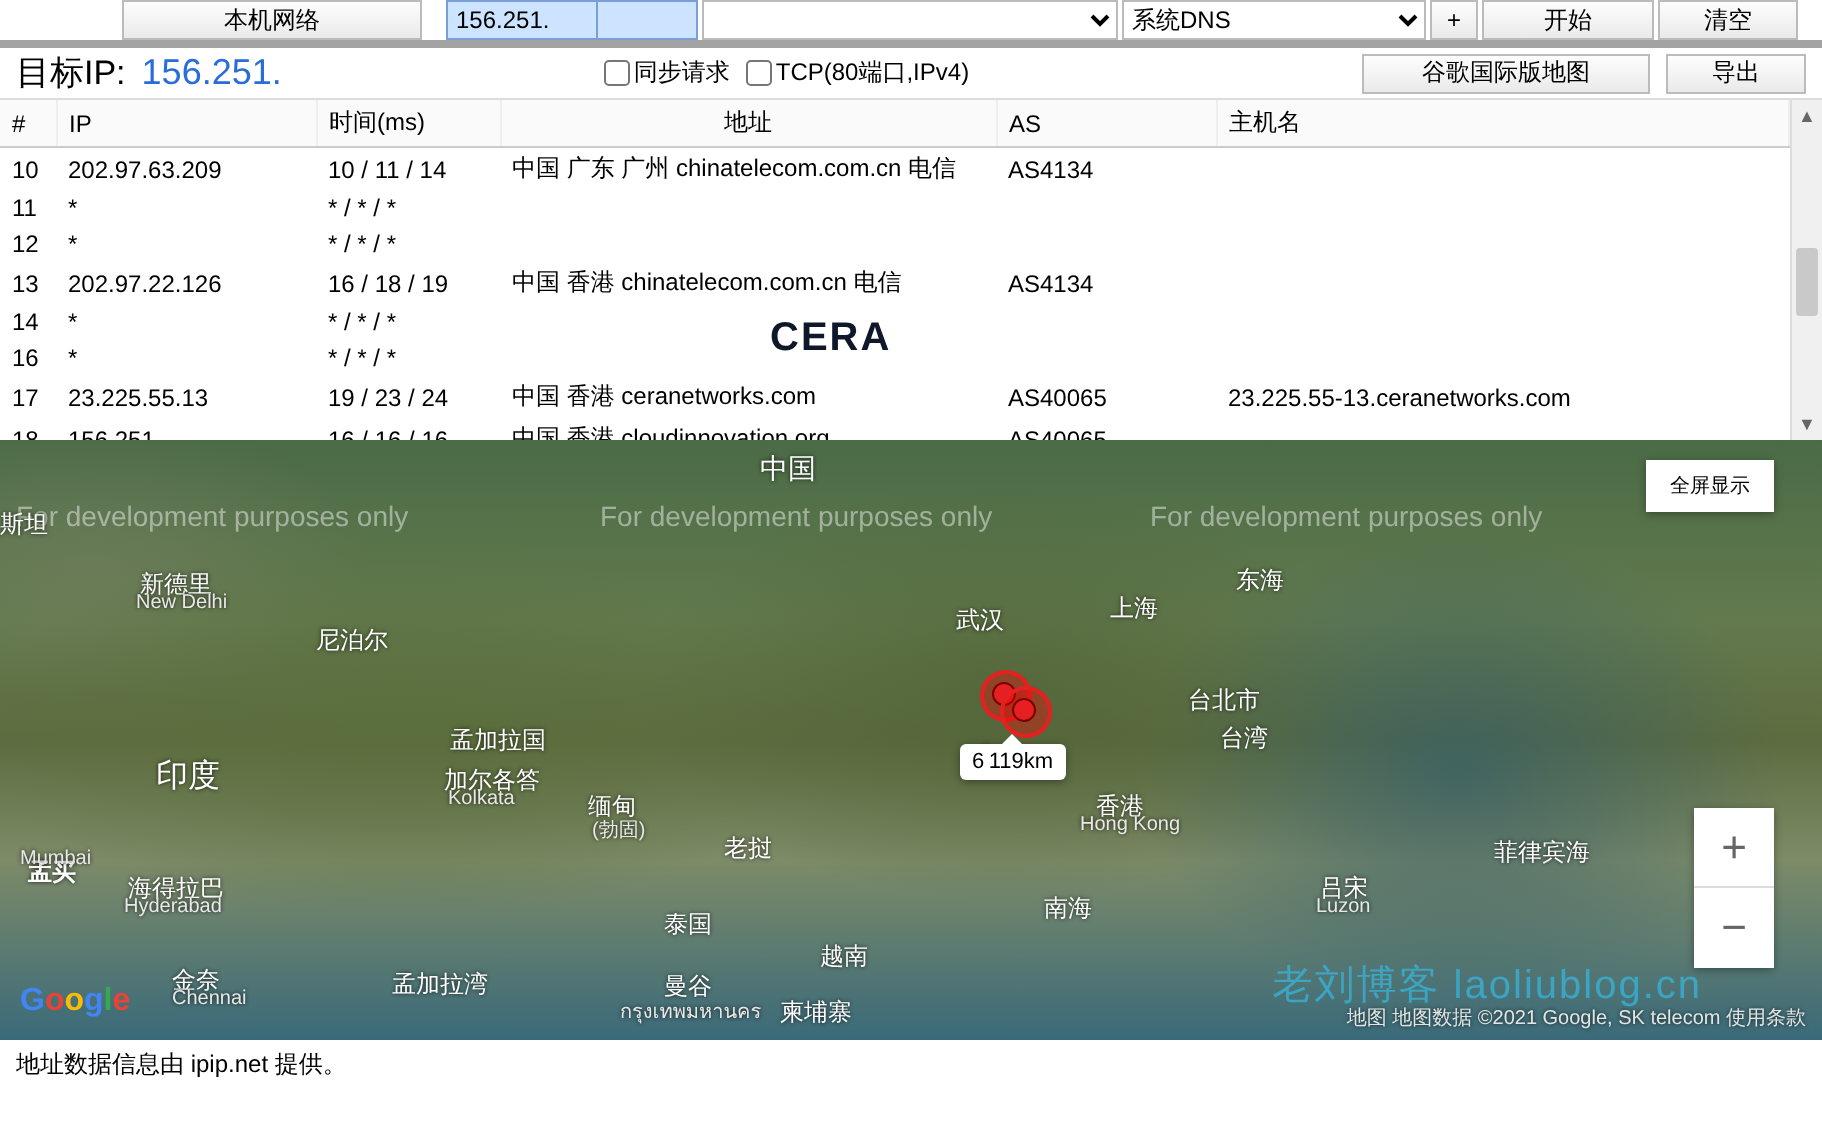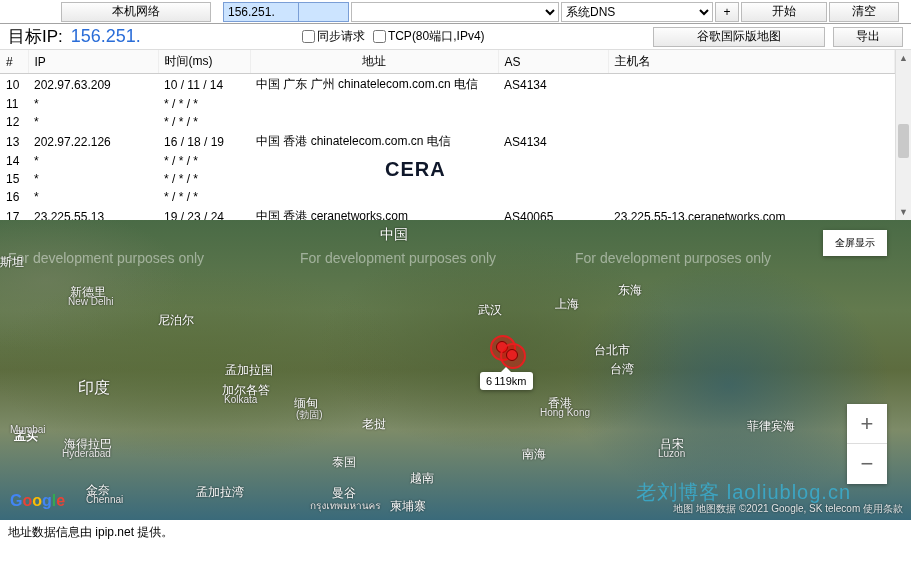--- a/index.html
+++ b/index.html
@@ -1,17 +1,17 @@
 <!DOCTYPE html>
 <html><head>
 <meta charset="utf-8">
 <style>
   * { box-sizing: border-box; margin: 0; padding: 0; font-family: 'Microsoft YaHei', 'SimSun', Arial, sans-serif; }
   body { width: 911px; height: 572px; background: #fff; font-size: 12px; overflow: hidden; position: relative; }
-  .toolbar-row { height: 24px; display: flex; align-items: center; border-bottom: 1px solid #a3a3a3; gap: 2px; padding: 0 1px; }
+  .toolbar-row { height: 24px; display: flex; align-items: center; border-bottom: 4px solid #a3a3a3; gap: 2px; padding: 0 1px; }
   .btn { height: 20px; background: linear-gradient(#fdfdfd,#eaeaea); border: 1px solid #bbb; font-size: 12px; display:flex; align-items:center; justify-content:center; cursor:pointer; }
   .ip-input { height: 20px; border: 1px solid #7a9ed6; background:#fff; padding:0 4px; font-size:12px; color:#000; }
   .ip-input.sel { background:#cce4ff; }
   select { height: 20px; border:1px solid #bbb; font-size:12px; background:#fff; }
   .row2 { height: 26px; display:flex; align-items:center; border-bottom:1px solid #ddd; gap:8px; padding:0 8px; }
   .target-label { font-size:17px; }
   .target-ip { font-size:18px; color:#2a6dd8; }
   .cb { display:flex; align-items:center; gap:2px; font-size:12px; }
   .cb input { width:13px; height:13px; }
   .table-wrap { position:relative; height:170px; }
@@ -79,21 +79,21 @@
   <div class="spacer" style="max-width:145px"></div>
   <label class="cb">
       <input type="checkbox" style="">
       <span>同步请求</span>
     </label>
   <label class="cb">
       <input type="checkbox" style="">
       <span>TCP(80端口,IPv4)</span>
     </label>
   <div class="spacer"></div>
-  <div class="btn" style="width:172px">谷歌国际版地图</div>
+  <div class="btn" style="width:144px">谷歌国际版地图</div>
   <div class="btn" style="width:70px">导出</div>
 </div>
 
 <div class="table-wrap">
   <table>
     <thead>
         <tr>
       <th class="col-idx">#</th>
       <th class="col-ip">IP</th>
       <th class="col-time">时间(ms)</th>
@@ -130,28 +130,20 @@
         <tr>
           <td>13</td>
           <td>202.97.22.126</td>
           <td>16 / 18 / 19</td>
           <td>中国 香港 chinatelecom.com.cn 电信</td>
           <td>AS4134</td>
           <td></td>
         </tr>
         <tr>
           <td>14</td>
-          <td>*</td>
-          <td>* / * / *</td>
-          <td></td>
-          <td></td>
-          <td></td>
-        </tr>
-        <tr>
-          <td>15</td>
           <td>*</td>
           <td>* / * / *</td>
           <td></td>
           <td></td>
           <td></td>
         </tr>
         <tr>
           <td>16</td>
           <td>*</td>
           <td>* / * / *</td>

